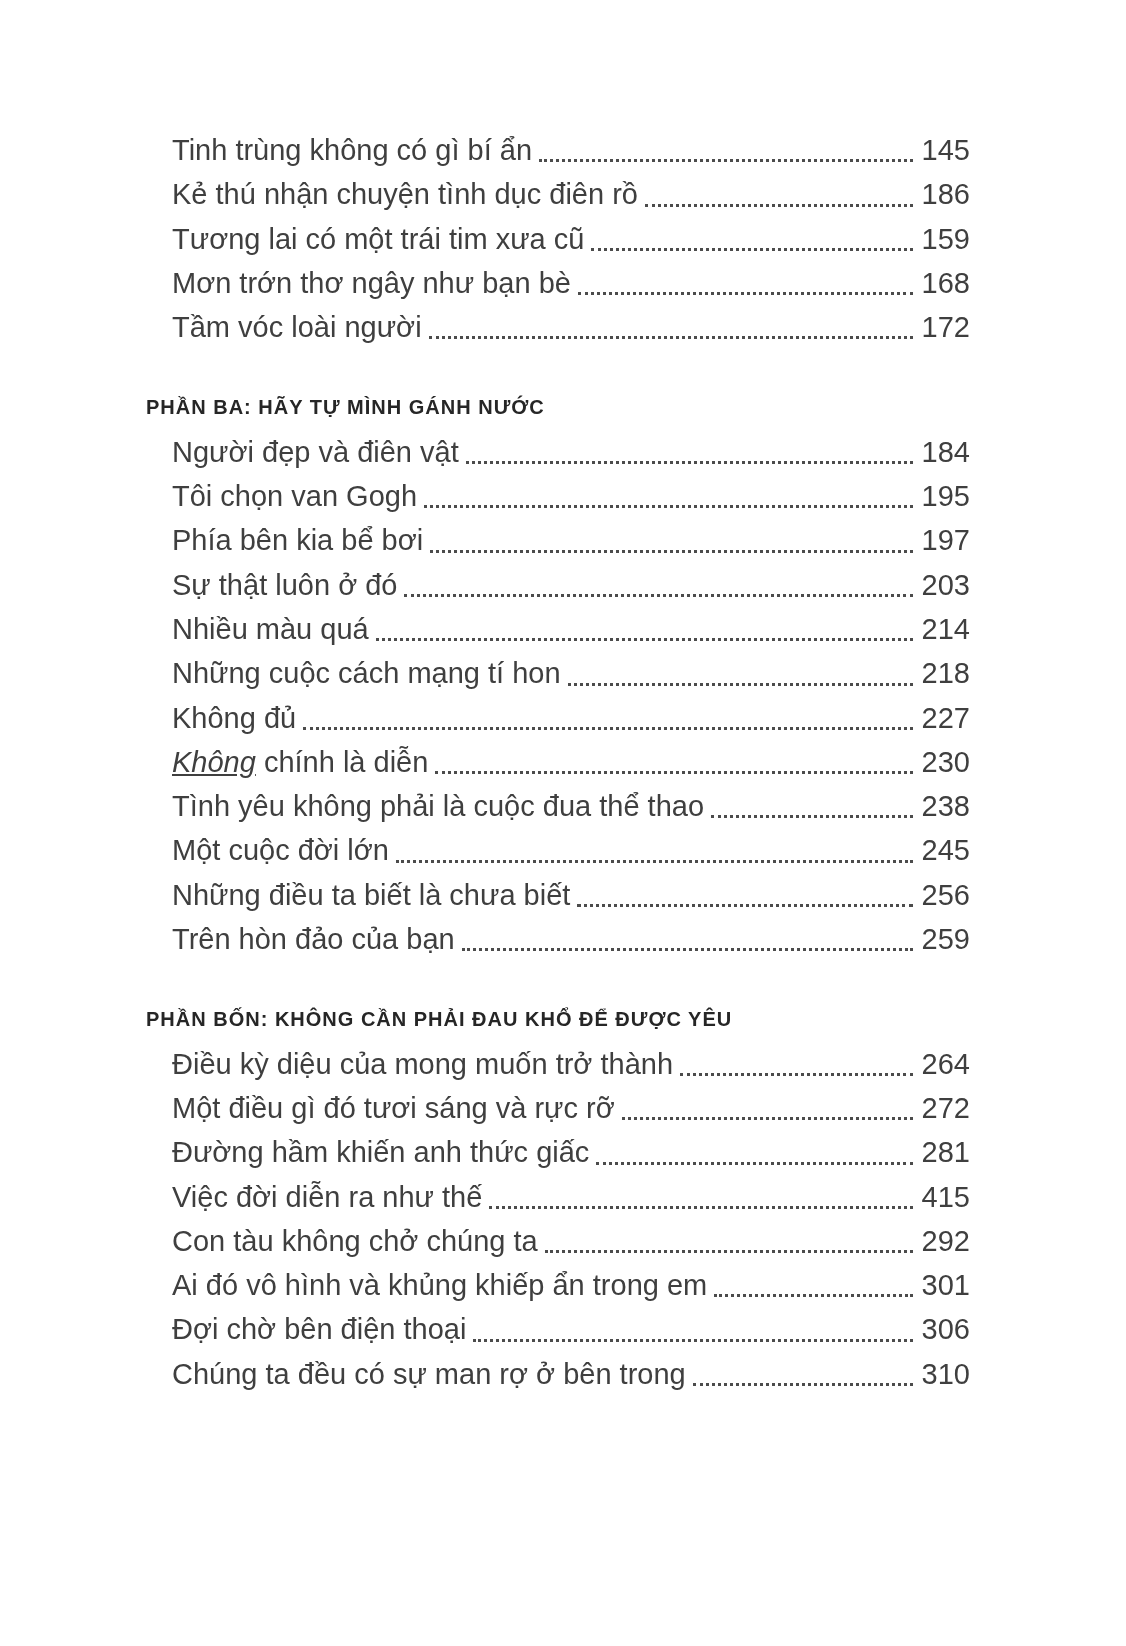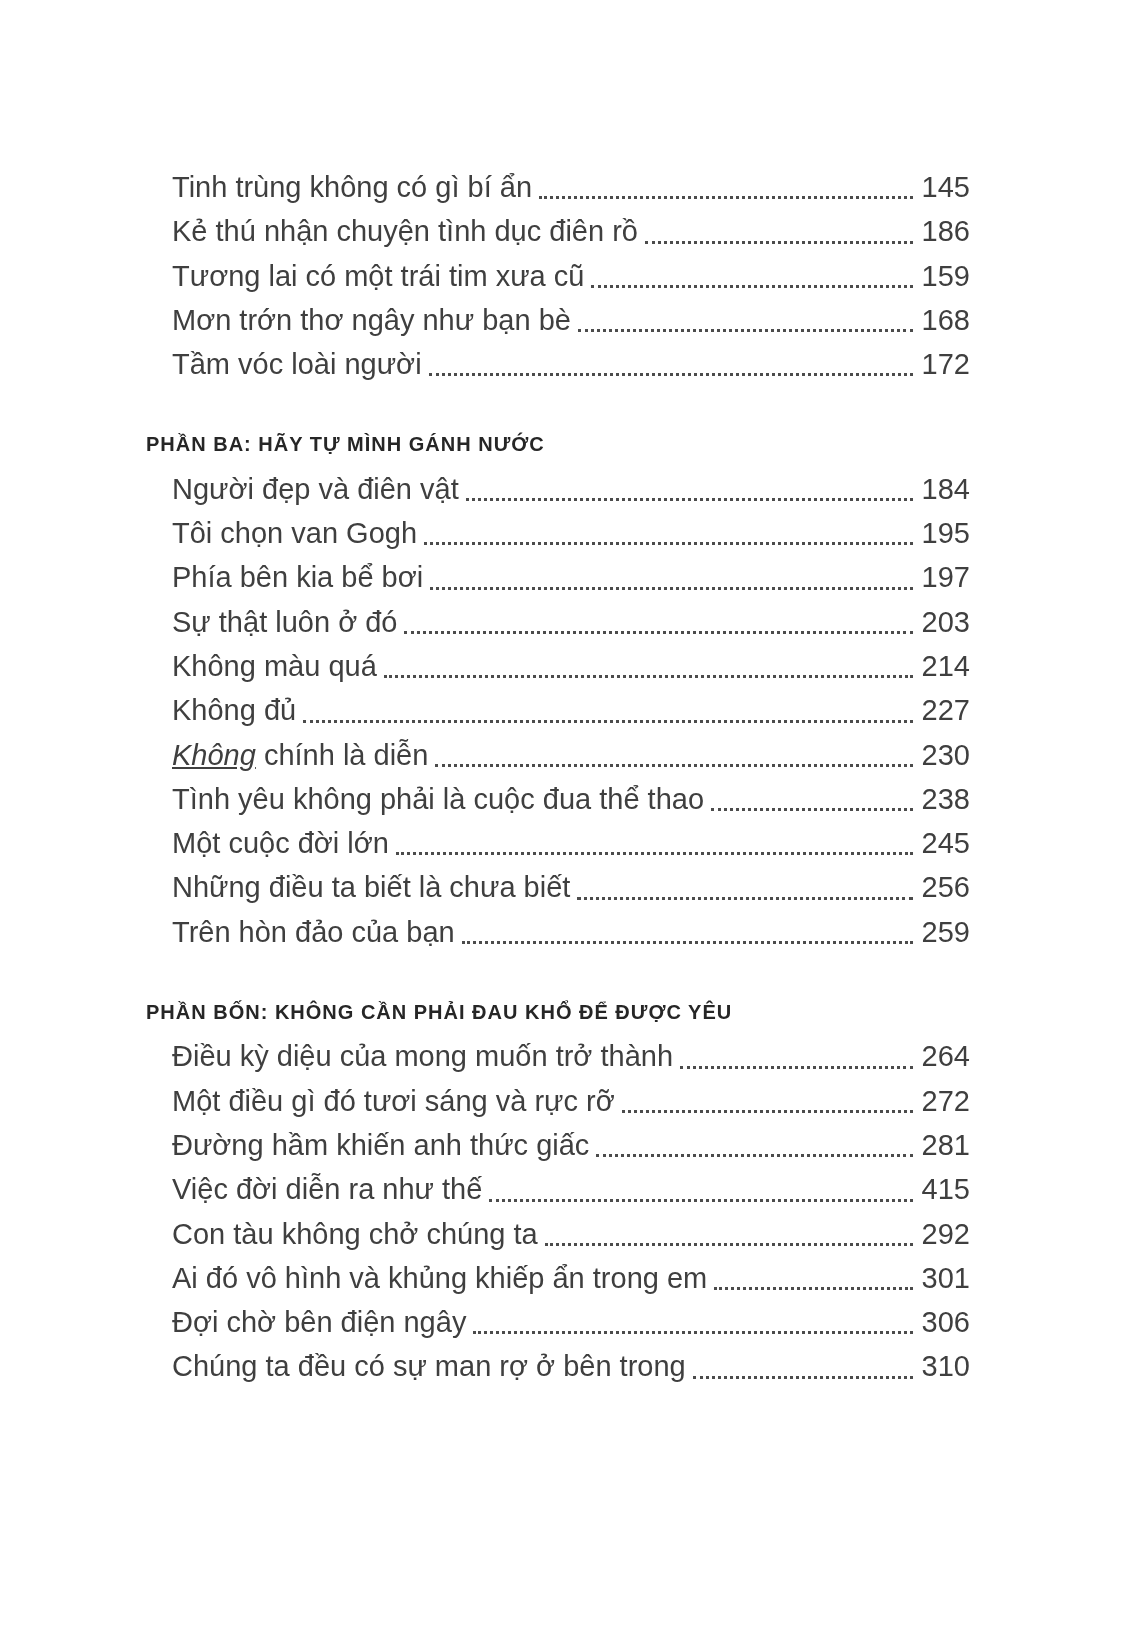--- a/index.html
+++ b/index.html
@@ -14,21 +14,20 @@
     background: #ffffff;
     font-family: "Liberation Sans", sans-serif;
     color: #3f3f3f;
     overflow: hidden;
   }
   .toc {
     position: absolute;
     left: 146px;
     top: 128px;
     width: 824px;
-    margin-top: 37px;
   }
   .entry {
     display: flex;
     align-items: stretch;
     font-size: 29px;
     line-height: 44.3px;
     padding-left: 26px;
     color: #3f3f3f;
   }
   .entry .title {
@@ -109,25 +108,30 @@
         <span class="title">Phía bên kia bể bơi</span>
         <span class="leader"></span>
         <span class="pagenum">197</span>
       </div>
       <div class="entry">
         <span class="title">Sự thật luôn ở đó</span>
         <span class="leader"></span>
         <span class="pagenum">203</span>
       </div>
       <div class="entry">
-        <span class="title">Không màu quá</span>
+        <span class="title">Nhiều màu quá</span>
         <span class="leader"></span>
         <span class="pagenum">214</span>
       </div>
       <div class="entry">
+        <span class="title">Những cuộc cách mạng tí hon</span>
+        <span class="leader"></span>
+        <span class="pagenum">218</span>
+      </div>
+      <div class="entry">
         <span class="title">Không đủ</span>
         <span class="leader"></span>
         <span class="pagenum">227</span>
       </div>
       <div class="entry">
         <span class="title"><i>Không</i><span> chính là diễn</span></span>
         <span class="leader"></span>
         <span class="pagenum">230</span>
       </div>
       <div class="entry">
@@ -175,21 +179,21 @@
         <span class="title">Con tàu không chở chúng ta</span>
         <span class="leader"></span>
         <span class="pagenum">292</span>
       </div>
       <div class="entry">
         <span class="title">Ai đó vô hình và khủng khiếp ẩn trong em</span>
         <span class="leader"></span>
         <span class="pagenum">301</span>
       </div>
       <div class="entry">
-        <span class="title">Đợi chờ bên điện ngây</span>
+        <span class="title">Đợi chờ bên điện thoại</span>
         <span class="leader"></span>
         <span class="pagenum">306</span>
       </div>
       <div class="entry">
         <span class="title">Chúng ta đều có sự man rợ ở bên trong</span>
         <span class="leader"></span>
         <span class="pagenum">310</span>
       </div>
     </section>
 </main>

